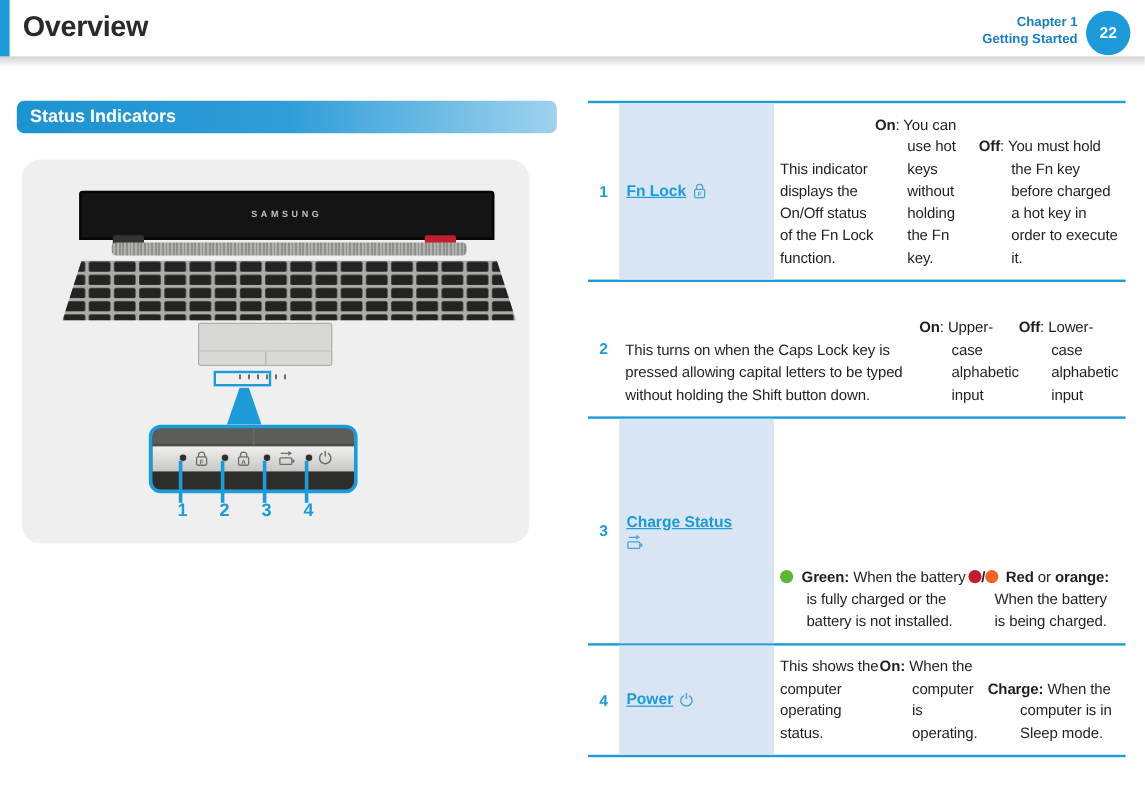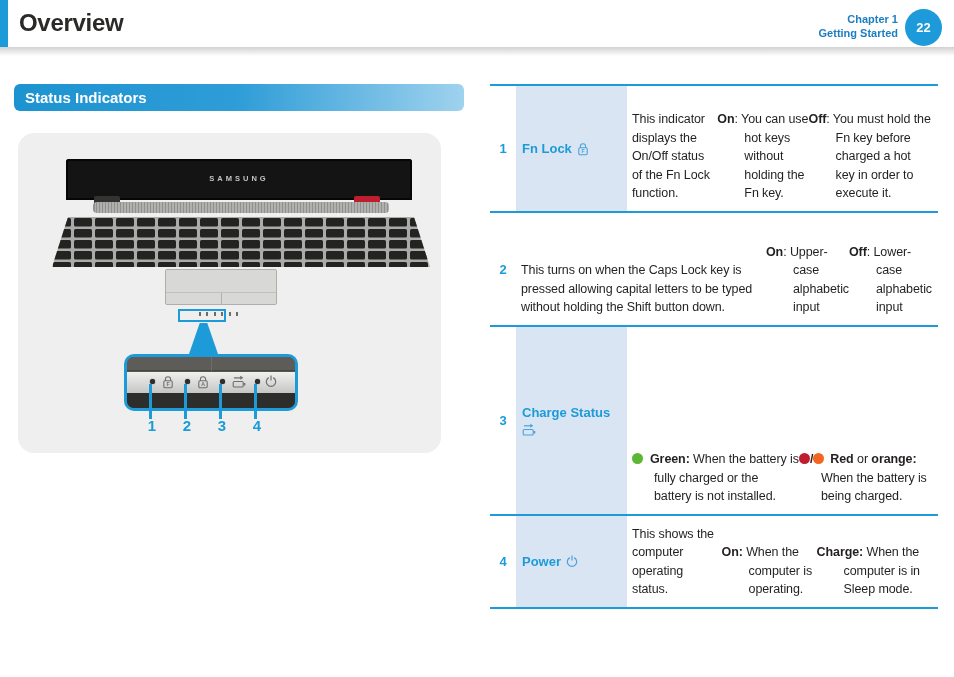--- a/index.html
+++ b/index.html
@@ -58,22 +58,22 @@
   .led{width:5px;height:5px;border-radius:50%;background:#2e2e2c;box-shadow:0 0 1px #111;top:21.5px;}
   .s-icon{top:18px;color:#6f6f6d;}
   .conn{width:3px;height:35px;top:251px;background:var(--accent);z-index:5;}
   .fig-num{top:284px;width:18px;text-align:center;font-size:15px;font-weight:bold;color:var(--accent);}
 
   
   .tbl{position:absolute;left:490px;top:84px;width:448px;border-bottom:2px solid var(--accent);}
   .trow{display:flex;border-top:2px solid var(--accent);}
   .c-num{width:26px;flex:none;display:flex;align-items:center;justify-content:center;
     color:var(--accent);font-weight:bold;font-size:13px;}
-  .c-label{width:111px;flex:none;background:var(--labelbg);display:flex;align-items:center;
-    padding-left:6px;gap:5px;color:var(--accent);font-weight:bold;font-size:13px;line-height:16px;}
+  .c-label{width:129px;flex:none;background:var(--labelbg);display:flex;align-items:center;
+    padding-left:6px;gap:5px;color:var(--accent);font-weight:bold;font-size:13px;line-height:16px;text-decoration:underline;}
   .c-label.col{flex-direction:column;align-items:flex-start;justify-content:center;gap:2px;}
   .c-label svg{flex:none;}
   .l-icon{color:#4aa3d8;}
   .c-desc{flex:1;display:flex;flex-direction:row;justify-content:center;
     padding:5px 6px 5px 5px;font-size:12.5px;line-height:18.5px;letter-spacing:-0.1px;align-items:flex-end;}
   .p{margin:3.5px 0;}
   .hang{padding-left:27px;text-indent:-27px;}
   .bl{padding-left:22px;text-indent:-22px;}
   .dot{display:inline-block;width:11px;height:11px;border-radius:50%;vertical-align:-1px;}
   .dot.sp{margin-right:7px;}

